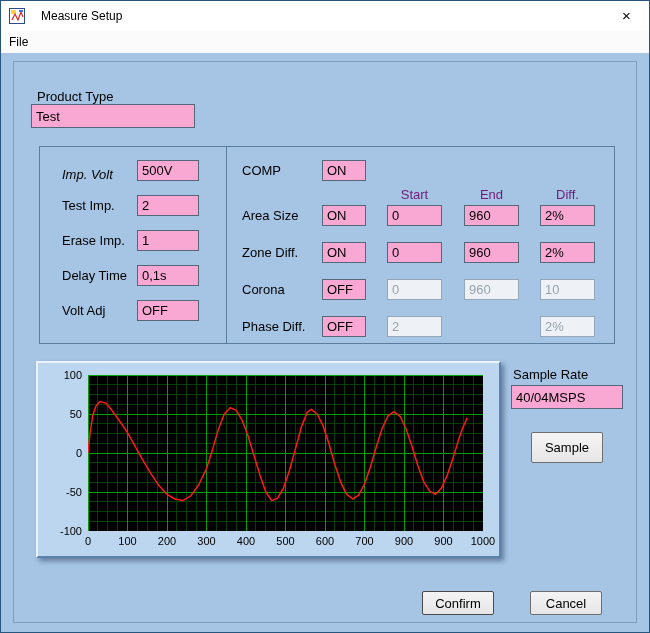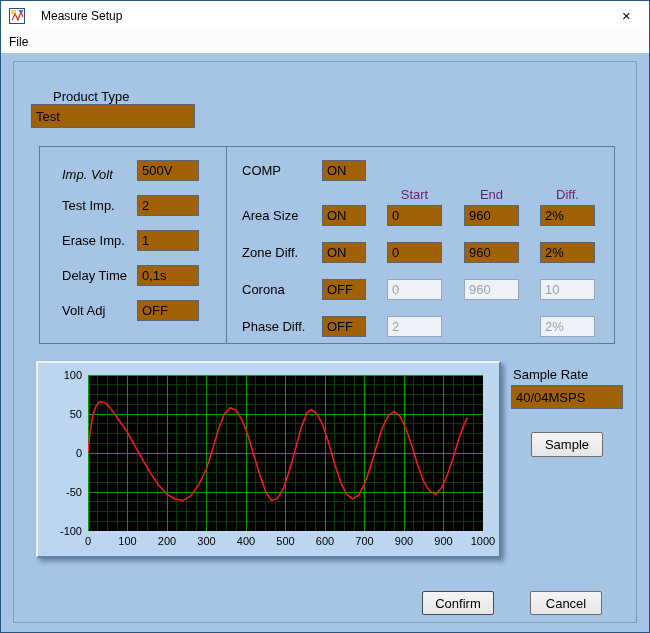--- a/index.html
+++ b/index.html
@@ -14,49 +14,49 @@
   .title{font-size:12px;color:#000;margin-left:16px;}
   .close-btn{margin-left:auto;width:45px;height:30px;border:none;background:transparent;
     font-size:15px;line-height:30px;color:#000;cursor:pointer;padding:0;}
   
   .menubar{height:22px;background:#fbfbfb;display:flex;align-items:center;border-bottom:1px solid #e6e6e6;}
   .menu-item{font-size:12px;color:#000;padding:3px 8px;cursor:default;}
   
   .client{position:absolute;top:52px;left:0;width:650px;height:581px;background:#a6c5e5;}
   .frame{position:absolute;left:12px;top:8px;width:622px;height:560px;border:1px solid #7d9ebf;pointer-events:none;}
   .label{position:absolute;font-size:13px;color:#000;white-space:nowrap;}
-  .field{position:absolute;height:21px;border:1px solid #55687a;background:#a16207;
+  .field{position:absolute;height:21px;border:1px solid #55687a;background:#f9a8d4;
     font-family:"Liberation Sans",sans-serif;font-size:13px;color:#000;padding:0 4px;box-sizing:border-box;}
   .field.big{height:24px;}
   .field.disabled{background:#eef2f6;color:#97a3ae;border-color:#93a7b8;}
   .groupbox{position:absolute;left:38px;top:93px;width:574px;height:196px;border:1px solid #5a7d9e;}
   .vdivider{position:absolute;left:186px;top:0;width:1px;height:196px;background:#5a7d9e;}
   .col-header{position:absolute;top:40px;width:55px;text-align:center;font-size:13px;color:#701a75;}
   #hdr-start{left:347px;} #hdr-end{left:424px;} #hdr-diff{left:500px;}
-  #product-label{left:36px;top:36px;margin-left:16px;}
+  #product-label{left:36px;top:36px;}
   #product-input{left:30px;top:51px;width:164px;}
   #comp-label{left:202px;top:16px;}
   #comp-input{left:282px;top:13px;width:44px;}
   
   .chart-frame{position:absolute;left:35px;top:308px;width:465px;height:197px;box-sizing:border-box;
     background:#bcd6ef;
     border-top:2px solid #ebf4fd;border-left:2px solid #ebf4fd;
     border-right:2px solid #5d83a8;border-bottom:2px solid #5d83a8;
     box-shadow:3px 3px 5px rgba(15,35,70,.45);}
   .plot{position:absolute;left:50px;top:12px;width:395px;height:156px;background:#000;}
   .plot svg{position:absolute;left:0;top:0;width:100%;height:100%;}
   .tick{position:absolute;font-size:11px;color:#000;}
   .y-tick{width:36px;left:8px;text-align:right;}
   .x-tick{width:40px;top:172px;text-align:center;}
   #sample-rate-label{left:512px;top:314px;}
   #sample-rate-input{left:510px;top:332px;width:112px;}
   
   .btn{position:absolute;font-family:"Liberation Sans",sans-serif;font-size:13px;color:#000;
     background:linear-gradient(#f4f4f4,#e6e6e6);border:1px solid #6e6e6e;border-radius:2px;cursor:pointer;}
-  #sample-btn{left:530px;top:379px;width:72px;height:25px;}
+  #sample-btn{left:530px;top:379px;width:72px;height:31px;}
   #confirm-btn{left:421px;top:538px;width:72px;height:24px;border-color:#4a4a4a;}
   #cancel-btn{left:529px;top:538px;width:72px;height:24px;}
 </style>
 </head>
 <body>
 
 <div class="window">
 
   <div class="titlebar">
     <span class="app-icon">

